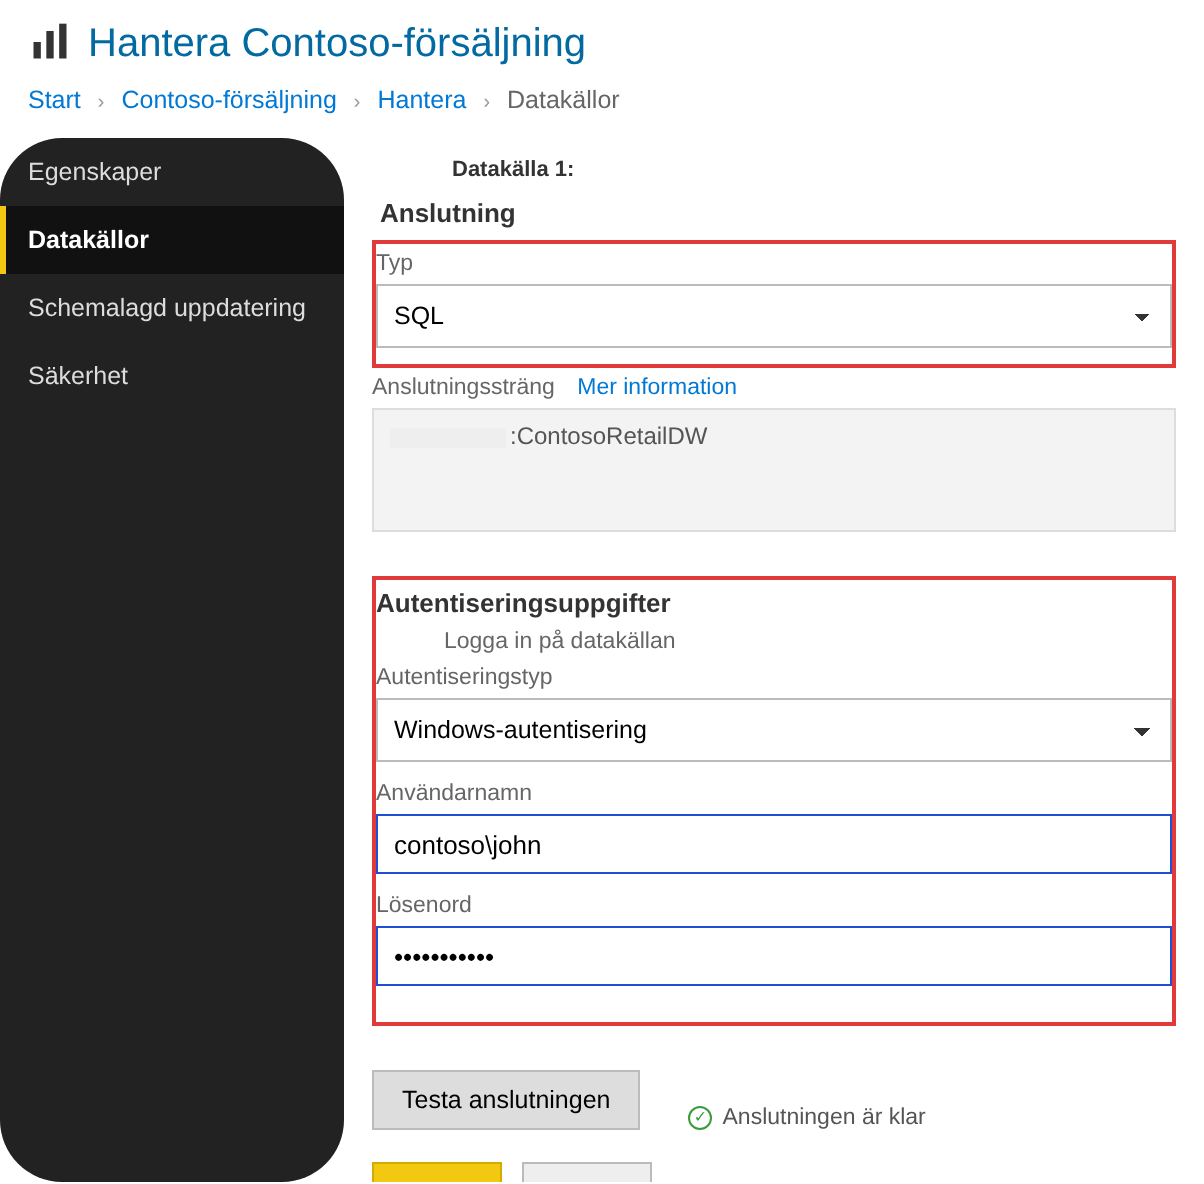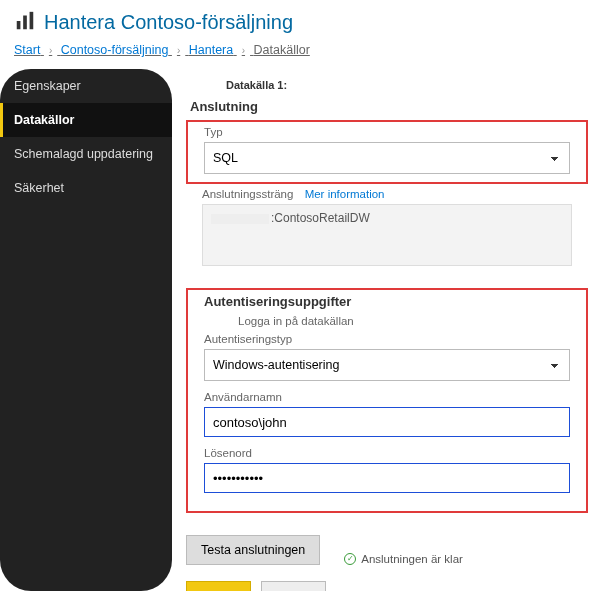--- a/index.html
+++ b/index.html
@@ -1,33 +1,33 @@
 <!DOCTYPE html>
 <html><head>
 <meta charset="utf-8">
 <style>
   * { box-sizing: border-box; margin: 0; padding: 0; }
   body { font-family: "Segoe UI", Arial, sans-serif; font-size: 13px; color: #333; background: #fff; width: 602px; height: 592px; overflow: hidden; }
   .header { padding: 10px 14px 6px; }
   .title-row { display: flex; align-items: center; gap: 8px; }
   .title-row svg { width: 22px; height: 22px; }
   .page-title { font-size: 20px; font-weight: 400; color: #0369a1; }
-  .breadcrumb { margin-top: 8px; font-size: 12.5px; color: #666; text-decoration: underline; }
+  .breadcrumb { margin-top: 8px; font-size: 12.5px; color: #666; }
   .breadcrumb a { color: #0078d4; text-decoration: none; cursor: pointer; }
   .breadcrumb .sep { margin: 0 5px; color: #999; font-size: 10px; }
   .breadcrumb .current { color: #666; }
   .body { display: flex; height: calc(100% - 70px); margin-top: 6px; }
   .sidebar { width: 172px; background: #222; color: #ddd; font-size: 12.5px; border-radius: 31px; }
   .sidebar .item { padding: 10px 14px; cursor: pointer; }
   .sidebar .item.active { background: #111; border-left: 3px solid #f2c811; padding-left: 11px; color: #fff; font-weight: 600; }
   .main { flex: 1; background: #fff; padding: 10px 14px 12px; overflow: auto; }
   .ds-title { font-weight: 700; font-size: 11px; margin-bottom: 8px; padding-left: 40px; }
   .section { margin-bottom: 14px; }
   .section-title { font-weight: 700; font-size: 13px; margin-bottom: 6px; padding-left: 4px; }
-  .inner { padding: 4px 16px 8px; }
+  .inner { padding: 4px 0 8px; }
   .highlight { border: 2px solid #e03a3a; }
   .lbl { font-size: 11.5px; color: #666; margin-bottom: 4px; }
   .lbl.link-row { }
   .lbl .mer { color: #0078d4; margin-left: 8px; cursor: pointer; }
   .select { width: 100%; height: 32px; border: 1px solid #bbb; background: #fff; font-size: 12.5px; padding: 0 8px; appearance: none; -webkit-appearance: none; background-image: linear-gradient(45deg, transparent 50%, #333 50%), linear-gradient(-45deg, transparent 50%, #333 50%); background-position: calc(100% - 14px) 14px, calc(100% - 10px) 14px; background-size: 4px 4px, 4px 4px; background-repeat: no-repeat; }
   .textarea { width: 100%; height: 62px; border: 1px solid #ddd; background: #f3f3f3; padding: 6px 8px; font-size: 12px; color: #555; resize: none; font-family: inherit; }
   .text-input { width: 100%; height: 30px; border: 1px solid #1d4ed8; padding: 0 8px; font-size: 13px; }
   .sublbl { font-size: 11.5px; color: #666; margin-bottom: 6px; margin-left: 34px; }
   .field { margin-bottom: 10px; }
   .test-row { display: flex; align-items: flex-end; gap: 24px; margin-top: 22px; }

